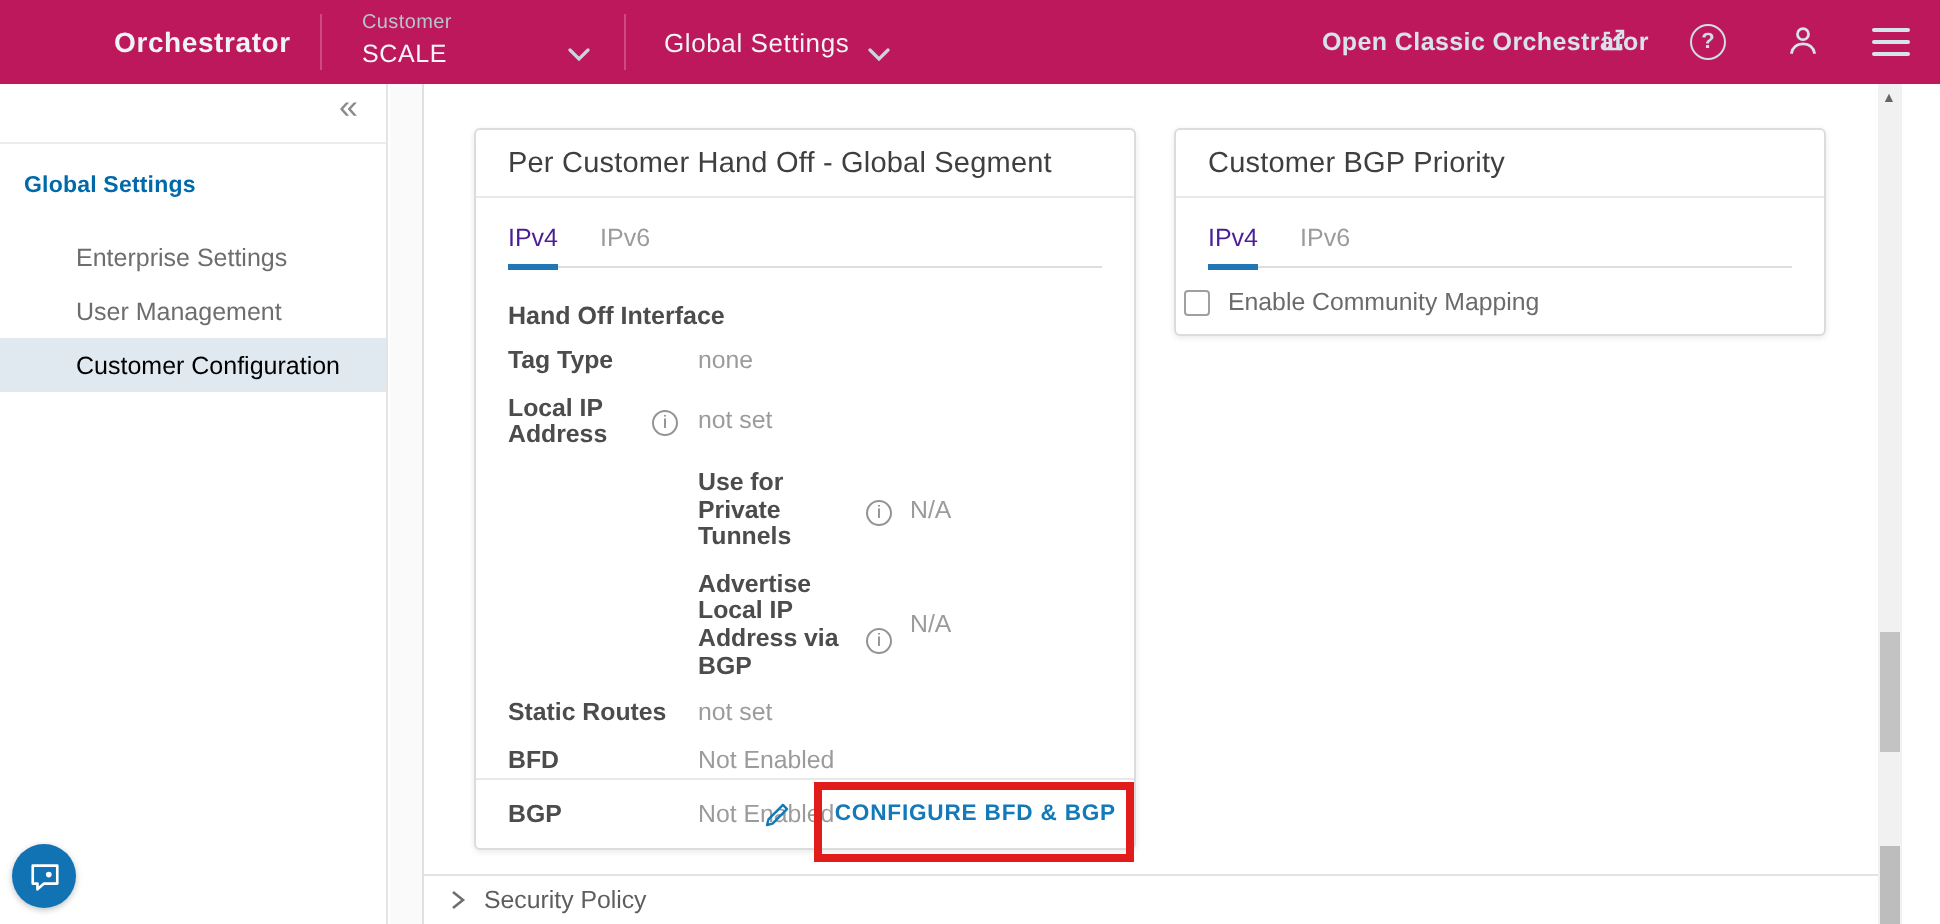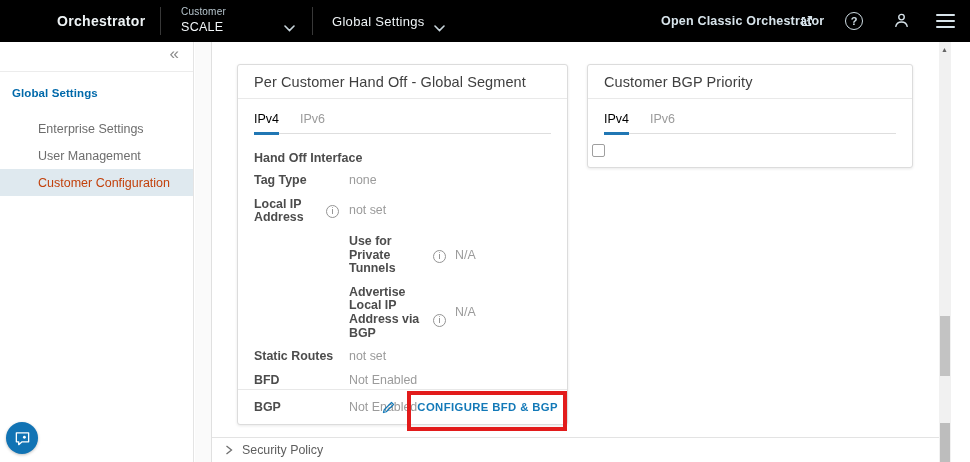--- a/index.html
+++ b/index.html
@@ -3,21 +3,21 @@
 <meta charset="utf-8">
 <style>
   * { margin:0; padding:0; box-sizing:border-box; }
   html,body { width:970px; height:462px; }
   body {
     position:relative; overflow:hidden; background:#ffffff;
     font-family:"Liberation Sans", sans-serif;
     -webkit-font-smoothing:antialiased;
   }
   
-  .topbar { position:absolute; left:0; top:0; width:970px; height:42px; background:#000000; z-index:5; }
+  .topbar { position:absolute; left:0; top:0; width:970px; height:42px; background:#be185d; z-index:5; }
   .tb-title { position:absolute; left:57px; top:0; height:42px; display:flex; align-items:center;
               color:#eef3f5; font-size:14px; font-weight:700; letter-spacing:.3px; }
   .tb-div { position:absolute; top:7px; bottom:7px; width:1px; background:rgba(255,255,255,.22); }
   .tb-customer { position:absolute; left:181px; top:6px; cursor:pointer; }
   .tb-customer .small { font-size:10px; color:#b6c5cd; letter-spacing:.2px; }
   .tb-customer .big { font-size:12.5px; color:#f2f6f8; margin-top:3px; letter-spacing:.3px; }
   .tb-chev { position:absolute; top:18px; }
   .tb-global { position:absolute; left:332px; top:0; height:42px; display:flex; align-items:center;
                color:#eef3f5; font-size:13px; font-weight:500; letter-spacing:.3px; cursor:pointer; }
   .tb-classic { position:absolute; left:661px; top:0; height:42px; display:flex; align-items:center;
@@ -32,34 +32,34 @@
   
   .sidebar { position:absolute; left:0; top:42px; width:194px; height:420px; background:#fff;
              border-right:1px solid #e4e4e4; z-index:2; }
   .sb-head { height:30px; border-bottom:1px solid #ececec; position:relative; }
   .sb-collapse { position:absolute; right:14px; top:2px; color:#8b8b8b; font-size:17px; cursor:pointer; }
   .sb-section { margin:15px 0 0 12px; color:#0069aa; font-size:11.5px; font-weight:700; letter-spacing:.1px;
                 height:13px; cursor:pointer; }
   .sb-items { margin-top:15px; }
   .sb-item { height:27px; display:flex; align-items:center; padding-left:38px; color:#6d6d6d;
              font-size:12.5px; cursor:pointer; }
-  .sb-item.selected { background:#dfe9ef; color:#c2410c; }
+  .sb-item.selected { background:#dfe9ef; color:#000000; }
   .gutter { position:absolute; left:195px; top:42px; width:16px; height:420px; background:#fafafa; }
   .content-border { position:absolute; left:211px; top:42px; width:1px; height:420px; background:#e0e0e0; }
   
   .card { position:absolute; background:#fff; border:1px solid #dcdcdc; border-radius:3px;
           box-shadow:0 1px 3px rgba(0,0,0,.09); }
   .card-handoff { left:237px; top:64px; width:331px; height:361px; }
   .card-bgp { left:587px; top:64px; width:326px; height:104px; }
   .card-title { height:34px; display:flex; align-items:center; padding:0 16px;
                 border-bottom:1px solid #e9e9e9; color:#3f3f3f; font-size:14.5px; letter-spacing:.1px; }
   .tabs { display:flex; margin:13px 16px 0; border-bottom:1px solid #dedede; }
   .tab { font-size:12.5px; padding-bottom:6px; margin-right:21px; color:#9b9b9b;
          border-bottom:3px solid transparent; margin-bottom:-2px; cursor:pointer; }
-  .tab.active { color:#000000; border-bottom-color:#2077b4; }
+  .tab.active { color:#4c1d95; border-bottom-color:#2077b4; }
   .hand-label { margin:17px 16px 0; font-size:12.5px; font-weight:700; color:#4c4c4c; }
   .frows { margin-top:9px; }
   .frow { display:flex; padding:0 16px; margin-bottom:10px; font-size:12.4px; line-height:1.1;
           align-items:center; }
   .frow .lbl { width:62px; font-weight:700; color:#4c4c4c; }
   .frow .ispace { width:33px; display:flex; justify-content:center; padding-top:1px; }
   .frow .val { color:#9b9b9b; flex:1; }
   .frow.sub { padding-left:111px; }
   .frow.sub .lbl { width:84px; }
   .frow.sub .ispace { width:22px; justify-content:flex-start; padding-top:3px; }
@@ -219,20 +219,21 @@
 <div class="annotation"></div>
 
 <div class="card card-bgp">
   <div class="card-title">Customer BGP Priority</div>
   <div class="tabs">
     <div class="tab active">IPv4</div>
     <div class="tab">IPv6</div>
   </div>
   <div class="cb-row">
     <div class="checkbox"></div>
+    <div class="cb-label">Enable Community Mapping</div>
   </div>
 </div>
 
 <div class="accordion">
   <span style="display:flex">
     <svg width="8" height="10" viewBox="0 0 8 10">
         <path d="M1.5 1l5 4-5 4" fill="none" stroke="#6f6f6f" stroke-width="1.3"></path>
       </svg>
   </span>
   <span class="acc-label">Security Policy</span>

